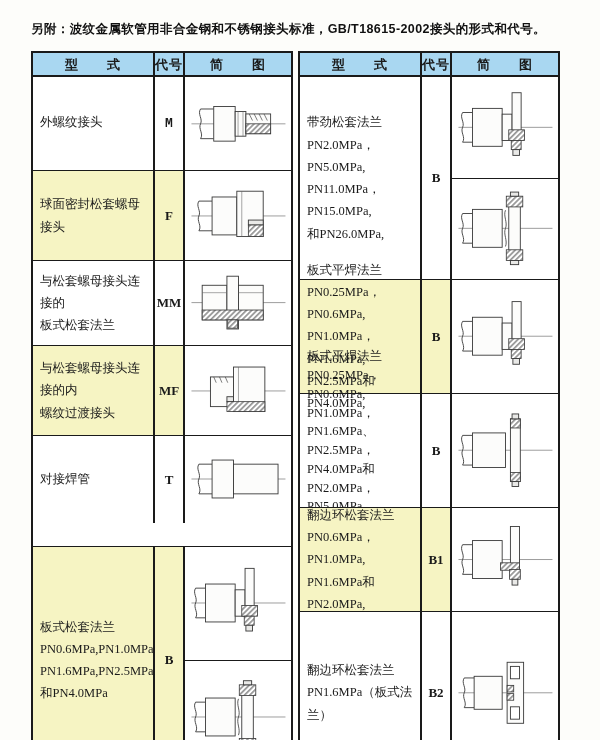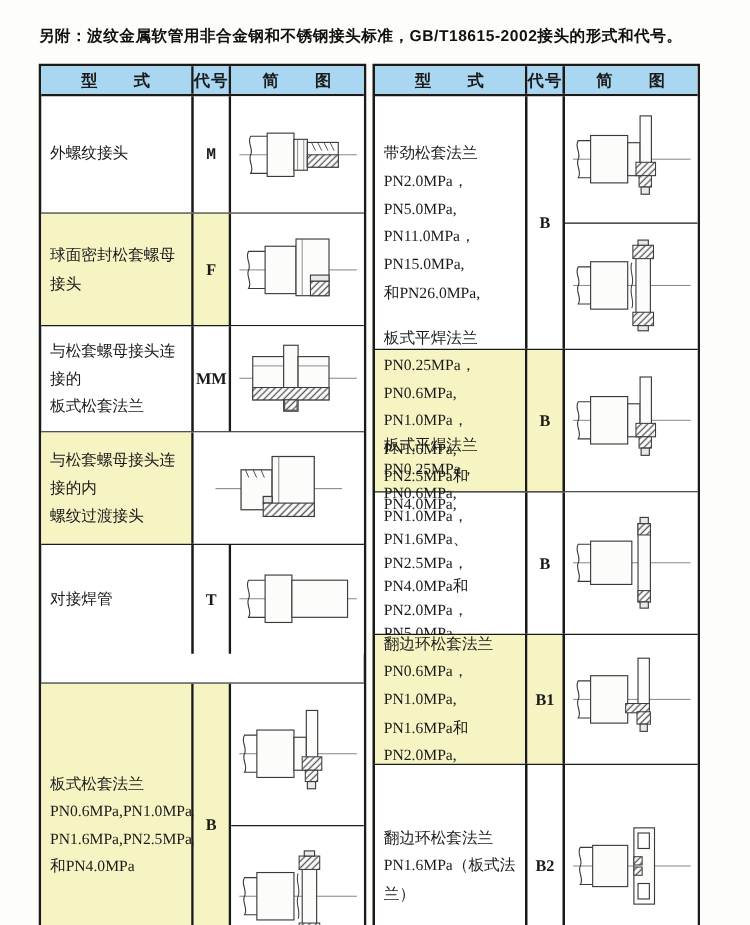--- a/index.html
+++ b/index.html
@@ -136,20 +136,21 @@
                 <line x1="60" y1="57" x2="90" y2="57" stroke="#666" stroke-width="0.7"></line>
                 <rect x="16" y="54" width="74" height="12" fill="url(#h3)" stroke="#3a3a3a" stroke-width="1"></rect>
                 <rect x="47" y="66" width="12" height="10" fill="url(#h3)" stroke="#3a3a3a" stroke-width="1"></rect>
               </svg>
             </div>
           </div>
       </div>
       <div class="row hl" style="flex:0 0 90px;">
         <div class="cell type">与松套螺母接头连接的内
 螺纹过渡接头</div>
+        <div class="cell code">MF</div>
         <div class="cell diagram">
             <div class="dwrap">
               <svg viewBox="0 0 120 90" preserveAspectRatio="xMidYMid meet">
                 <defs>
                   <pattern id="h4" width="4.5" height="4.5" patternUnits="userSpaceOnUse" patternTransform="rotate(45)">
                     <rect width="4.5" height="4.5" fill="#fff"></rect>
                     <line x1="2.2" y1="0" x2="2.2" y2="4.5" stroke="#555" stroke-width="1.3"></line>
                   </pattern>
                 </defs>
                 <line x1="3" y1="45" x2="117" y2="45" stroke="#6b6b6b" stroke-width="0.8"></line>

